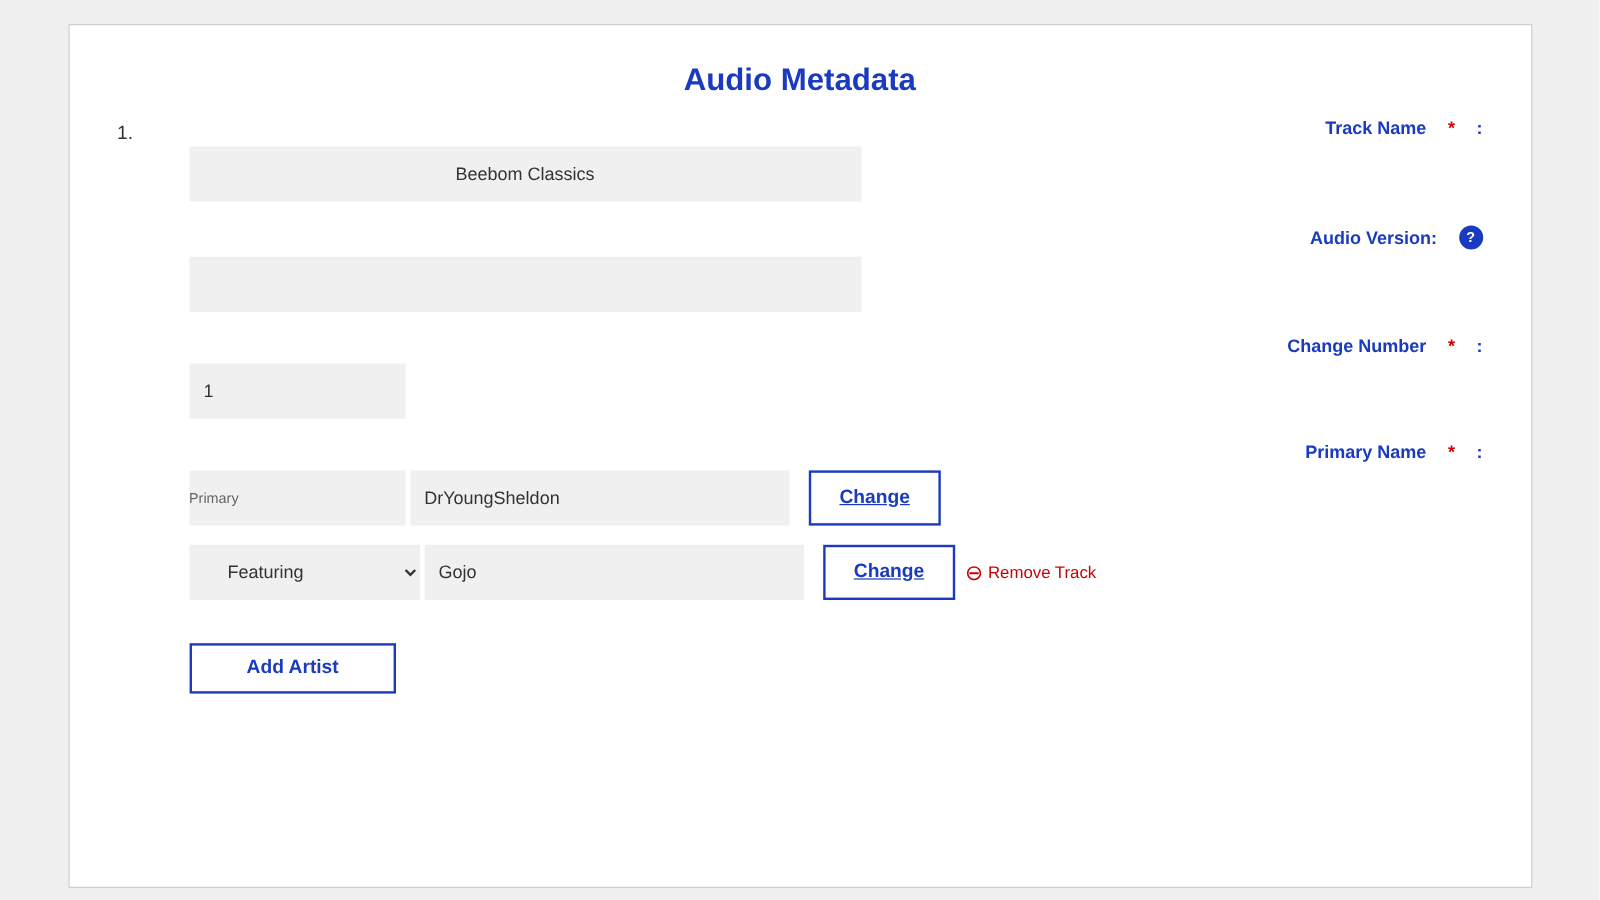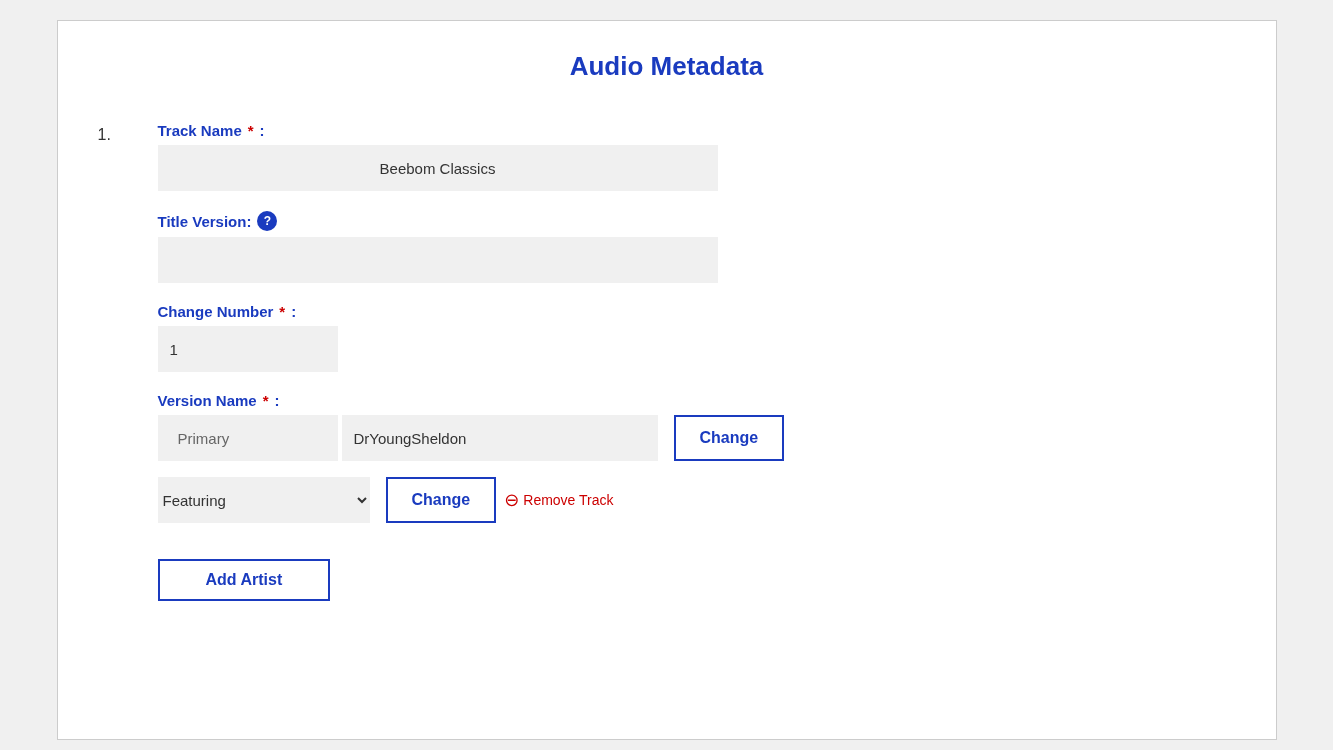--- a/index.html
+++ b/index.html
@@ -23,21 +23,21 @@
       border: 1px solid #ccc;
       width: 1220px;
       min-height: 720px;
       padding: 30px 40px 40px 40px;
     }
 
     .page-title {
       color: #1a3bbf;
       font-size: 26px;
       font-weight: bold;
-      margin-bottom: 40px;
+      margin-bottom: 17px;
       text-align: center;
     }
 
     .form-section {
       display: flex;
       flex-direction: row;
       align-items: flex-start;
       margin-bottom: 0;
     }
 
@@ -58,21 +58,22 @@
       margin-bottom: 20px;
     }
 
     .field-label {
       color: #1a3bbf;
       font-size: 15px;
       font-weight: bold;
       margin-bottom: 6px;
       display: flex;
       align-items: center;
-      gap: 6px;
+      gap: 18px;
+      justify-content: flex-end;
     }
 
     .required-star {
       color: #cc0000;
     }
 
     .help-icon {
       background: #1a3bbf;
       color: white;
       border-radius: 50%;
@@ -114,32 +115,32 @@
       align-items: center;
       gap: 0;
       margin-bottom: 16px;
     }
 
     .artist-type-input {
       width: 180px;
       height: 46px;
       background: #f0f0f0;
       border: none;
-      padding: 8px 20px;
-      font-size: 15px;
+      padding: 8px 0;
+      font-size: 12px;
       color: #666;
       outline: none;
     }
 
     .artist-type-select {
-      width: 212px;
-      height: 46px;
-      background: #f0f0f0;
-      border: none;
-      padding: 8px 1px;
+      width: 192px;
+      height: 46px;
+      background: #f0f0f0;
+      border: none;
+      padding: 8px 28px;
       font-size: 15px;
       color: #333;
       outline: none;
       appearance: auto;
       cursor: pointer;
     }
 
     .artist-name-input {
       width: 316px;
       height: 46px;
@@ -156,20 +157,21 @@
       background: #ffffff;
       border: 2px solid #1a3bbf;
       color: #1a3bbf;
       font-size: 16px;
       font-weight: bold;
       padding: 8px 24px;
       cursor: pointer;
       height: 46px;
       margin-left: 16px;
       min-width: 110px;
+      text-decoration: underline;
     }
 
     .remove-artist-btn {
       background: none;
       border: none;
       color: #cc0000;
       font-size: 14px;
       cursor: pointer;
       display: flex;
       align-items: center;
@@ -213,58 +215,59 @@
         <div class="field-label">
           <span>Track Name</span>
             <span class="required-star">*</span>
             <span>:</span>
         </div>
         <input class="text-input" type="text" value="Beebom Classics" style="">
       </div>
 
       <div class="field-group">
         <div class="field-label">
-          <span>Title Version:</span>
+          <span>Audio Version:</span>
           <span class="help-icon">?</span>
         </div>
         <input class="text-input" type="text" value="" style="">
       </div>
 
       <div class="field-group">
         <div class="field-label">
           <span>Change Number</span>
             <span class="required-star">*</span>
             <span>:</span>
         </div>
         <input class="text-input-short" type="text" value="1" style="">
       </div>
 
       <div class="field-group">
         <div class="field-label">
-          <span>Version Name</span>
+          <span>Primary Name</span>
             <span class="required-star">*</span>
             <span>:</span>
         </div>
 
         
         <div class="artist-row">
           <input class="artist-type-input" type="text" value="Primary" readonly="" style="">
           <input class="artist-name-input" type="text" value="DrYoungSheldon" style="">
           <button class="change-btn">Change</button>
         </div>
 
         
         <div class="artist-row">
           <select class="artist-type-select">
             <option value="Primary">Primary</option>
             <option value="Featuring" selected="">Featuring</option>
             <option value="Composer">Composer</option>
             <option value="Lyricist">Lyricist</option>
             <option value="Remixer">Remixer</option>
           </select>
+          <input class="artist-name-input" type="text" value="Gojo" style="">
           <button class="change-btn">Change</button>
           <button class="remove-artist-btn">
             <span class="remove-icon">⊖</span>
             <span>Remove Track</span>
           </button>
         </div>
 
         
         <button class="add-artist-btn">Add Artist</button>
 

